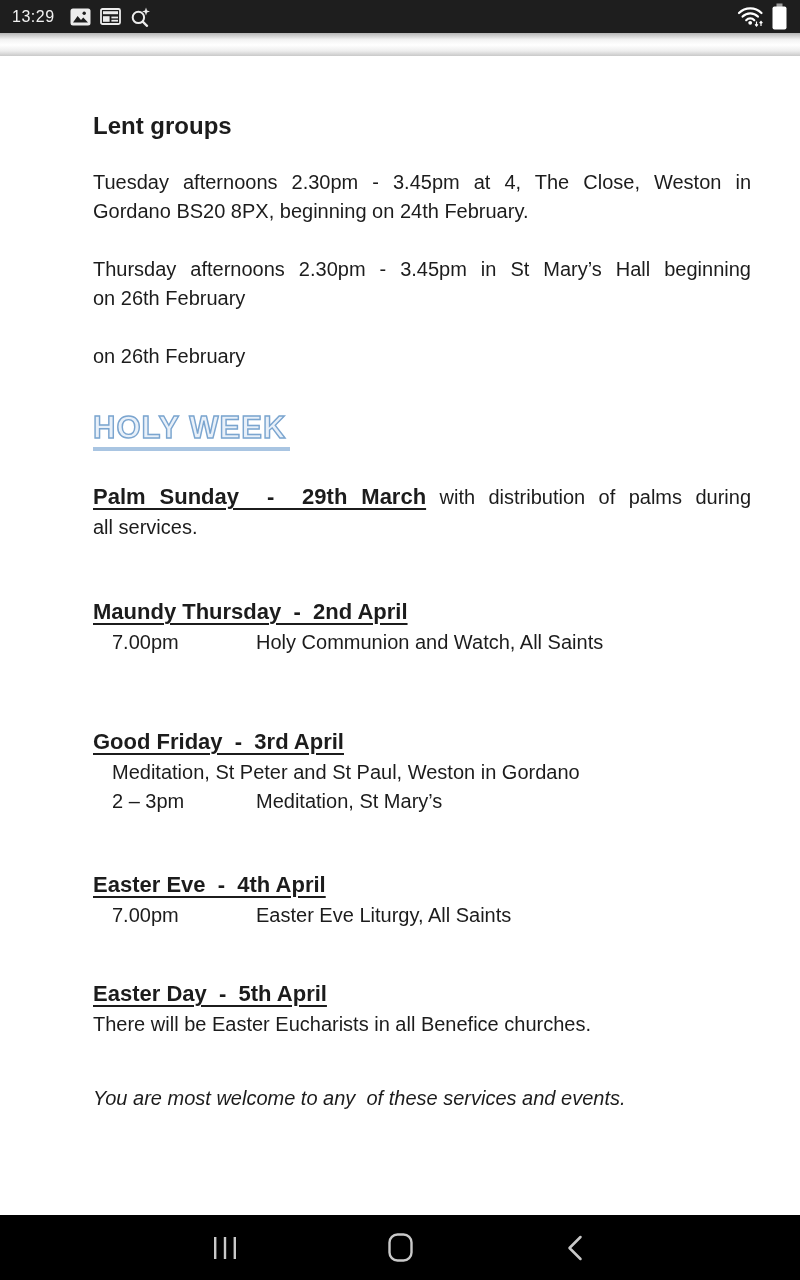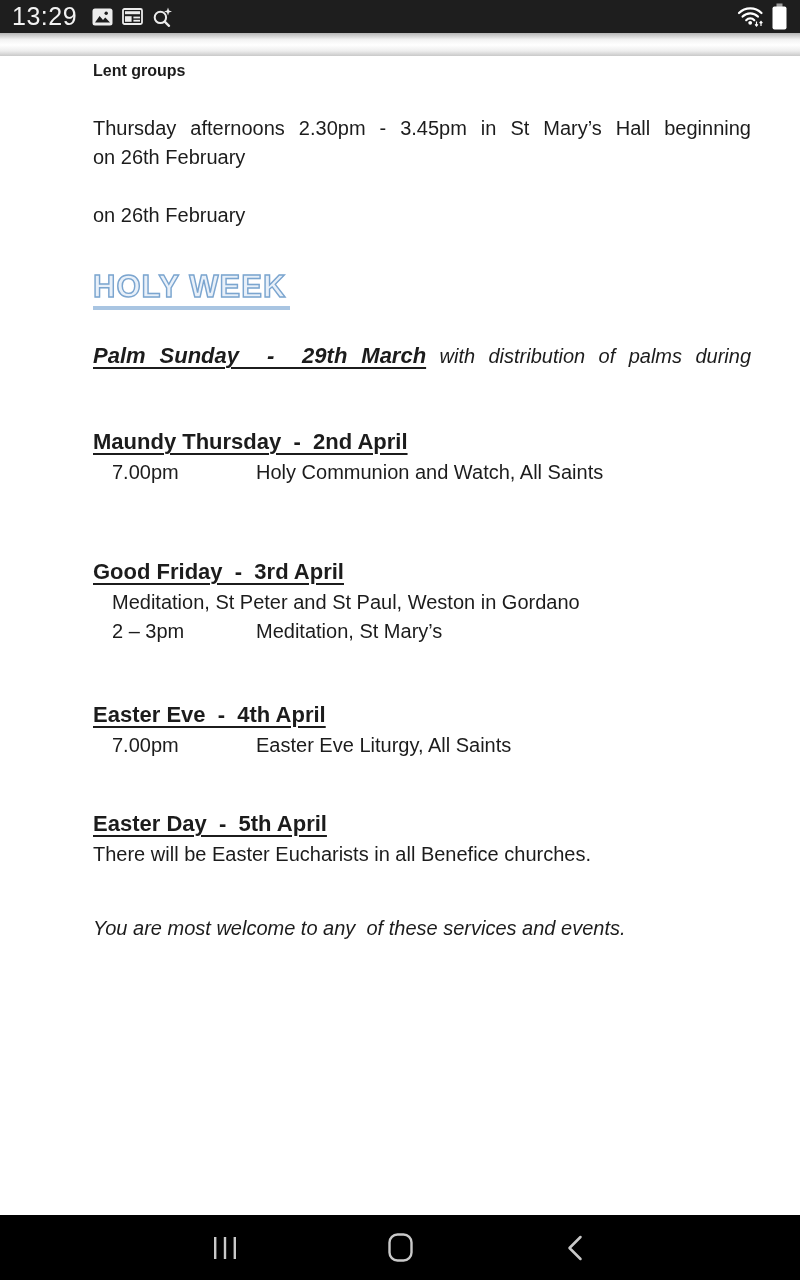--- a/index.html
+++ b/index.html
@@ -11,39 +11,39 @@
 
   
   .status-bar {
     position:absolute; top:0; left:0; right:0; height:33px;
     background:#1e1e1e; color:#f2f2f2;
     display:flex; align-items:center; justify-content:space-between;
     padding:0 12px;
   }
   .sb-left { display:flex; align-items:center; gap:9px; }
   .sb-right { display:flex; align-items:center; gap:7px; }
-  .clock { font-size:25px; letter-spacing:0.5px; margin-right:6px; }
+  .clock { font-size:16px; letter-spacing:0.5px; margin-right:6px; }
   .sb-icon { display:block; }
 
   
   .page-top-edge {
     position:absolute; top:33px; left:0; right:0; height:23px;
     background:linear-gradient(180deg,#b5b5b5 0%,#f2f2f2 28%,#ffffff 52%,#ededed 78%,#c9c9c9 100%);
   }
 
   
   .doc {
     position:absolute; top:56px; left:0; right:0; bottom:65px;
     background:#fff; color:#1c1c1c; overflow:hidden;
     padding:0 49px 0 93px;
     font-size:20px; line-height:29px;
   }
   .line { line-height:29px; }
   .just { text-align:justify; text-align-last:justify; }
-  .lent-h { font-size:16px; font-weight:bold; line-height:29px; }
+  .lent-h { margin-top:55px; font-size:24px; font-weight:bold; line-height:29px; }
   .m-para1 { margin-top:28px; }
   .m-para2 { margin-top:29px; }
   .m-para3 { margin-top:29px; }
 
   .holy-week { margin-top:40px; }
   .holy-week .hw {
     display:inline-block;
     font-size:31px; font-weight:bold; line-height:34px; letter-spacing:1px;
     color:#e8f0f9;
     -webkit-text-stroke:1.4px #7ba5cf;
@@ -51,21 +51,21 @@
     border-bottom:4px solid #a9c5e2;
     padding:0 4px 2px 0;
     white-space:pre-wrap;
   }
 
   .sec-h {
     font-size:22px; font-weight:bold; line-height:31px;
     text-decoration:underline; text-decoration-thickness:2px; text-underline-offset:4px;
     white-space:pre-wrap;
   }
-  .palm { margin-top:30px;font-style:italic; }
+  .palm { margin-top:30px; }
   .palm .pline1 { line-height:31px; }
   .maundy { margin-top:54px; }
   .goodfriday { margin-top:69px; }
   .eastereve { margin-top:53px; }
   .easterday { margin-top:48px; }
   .row { display:flex; line-height:29px;margin-left:19px; }
   .time { width:144px; flex:none; white-space:pre-wrap; }
   .closing { margin-top:45px; font-style:italic; white-space:pre-wrap; }
 
   
@@ -122,39 +122,44 @@
       </svg>
     </div>
   </header>
 
   <div class="page-top-edge"></div>
 
   <main class="doc">
 
     <h2 class="lent-h">Lent groups</h2>
 
+    <div class="para m-para1">
+      <div class="line just">Tuesday afternoons   2.30pm - 3.45pm at 4, The Close, Weston in</div>
+      <div class="line">Gordano BS20 8PX, beginning on 24th February.</div>
+    </div>
 
     <div class="para m-para2">
       <div class="line just">Thursday afternoons 2.30pm  -  3.45pm in St Mary’s Hall beginning</div>
       <div class="line">on 26th February</div>
     </div>
 
     <div class="para m-para3">
       <div class="line">on 26th February</div>
     </div>
 
     <div class="holy-week">
       <span class="hw">HOLY WEEK</span>
     </div>
 
     <section class="palm">
       <div class="line pline1 just">
         <span class="sec-h">Palm Sunday  -  29th March</span>
         <span>with distribution of palms during</span>
       </div>
+      <div class="line">all services.</div>
     </section>
 
     <section class="maundy">
       <div class="line" style="line-height:31px;">
         <span class="sec-h">Maundy Thursday  -  2nd April</span>
       </div>
       <div class="row">
         <span class="time">7.00pm</span>
         <span>Holy Communion and Watch, All Saints</span>
       </div>

